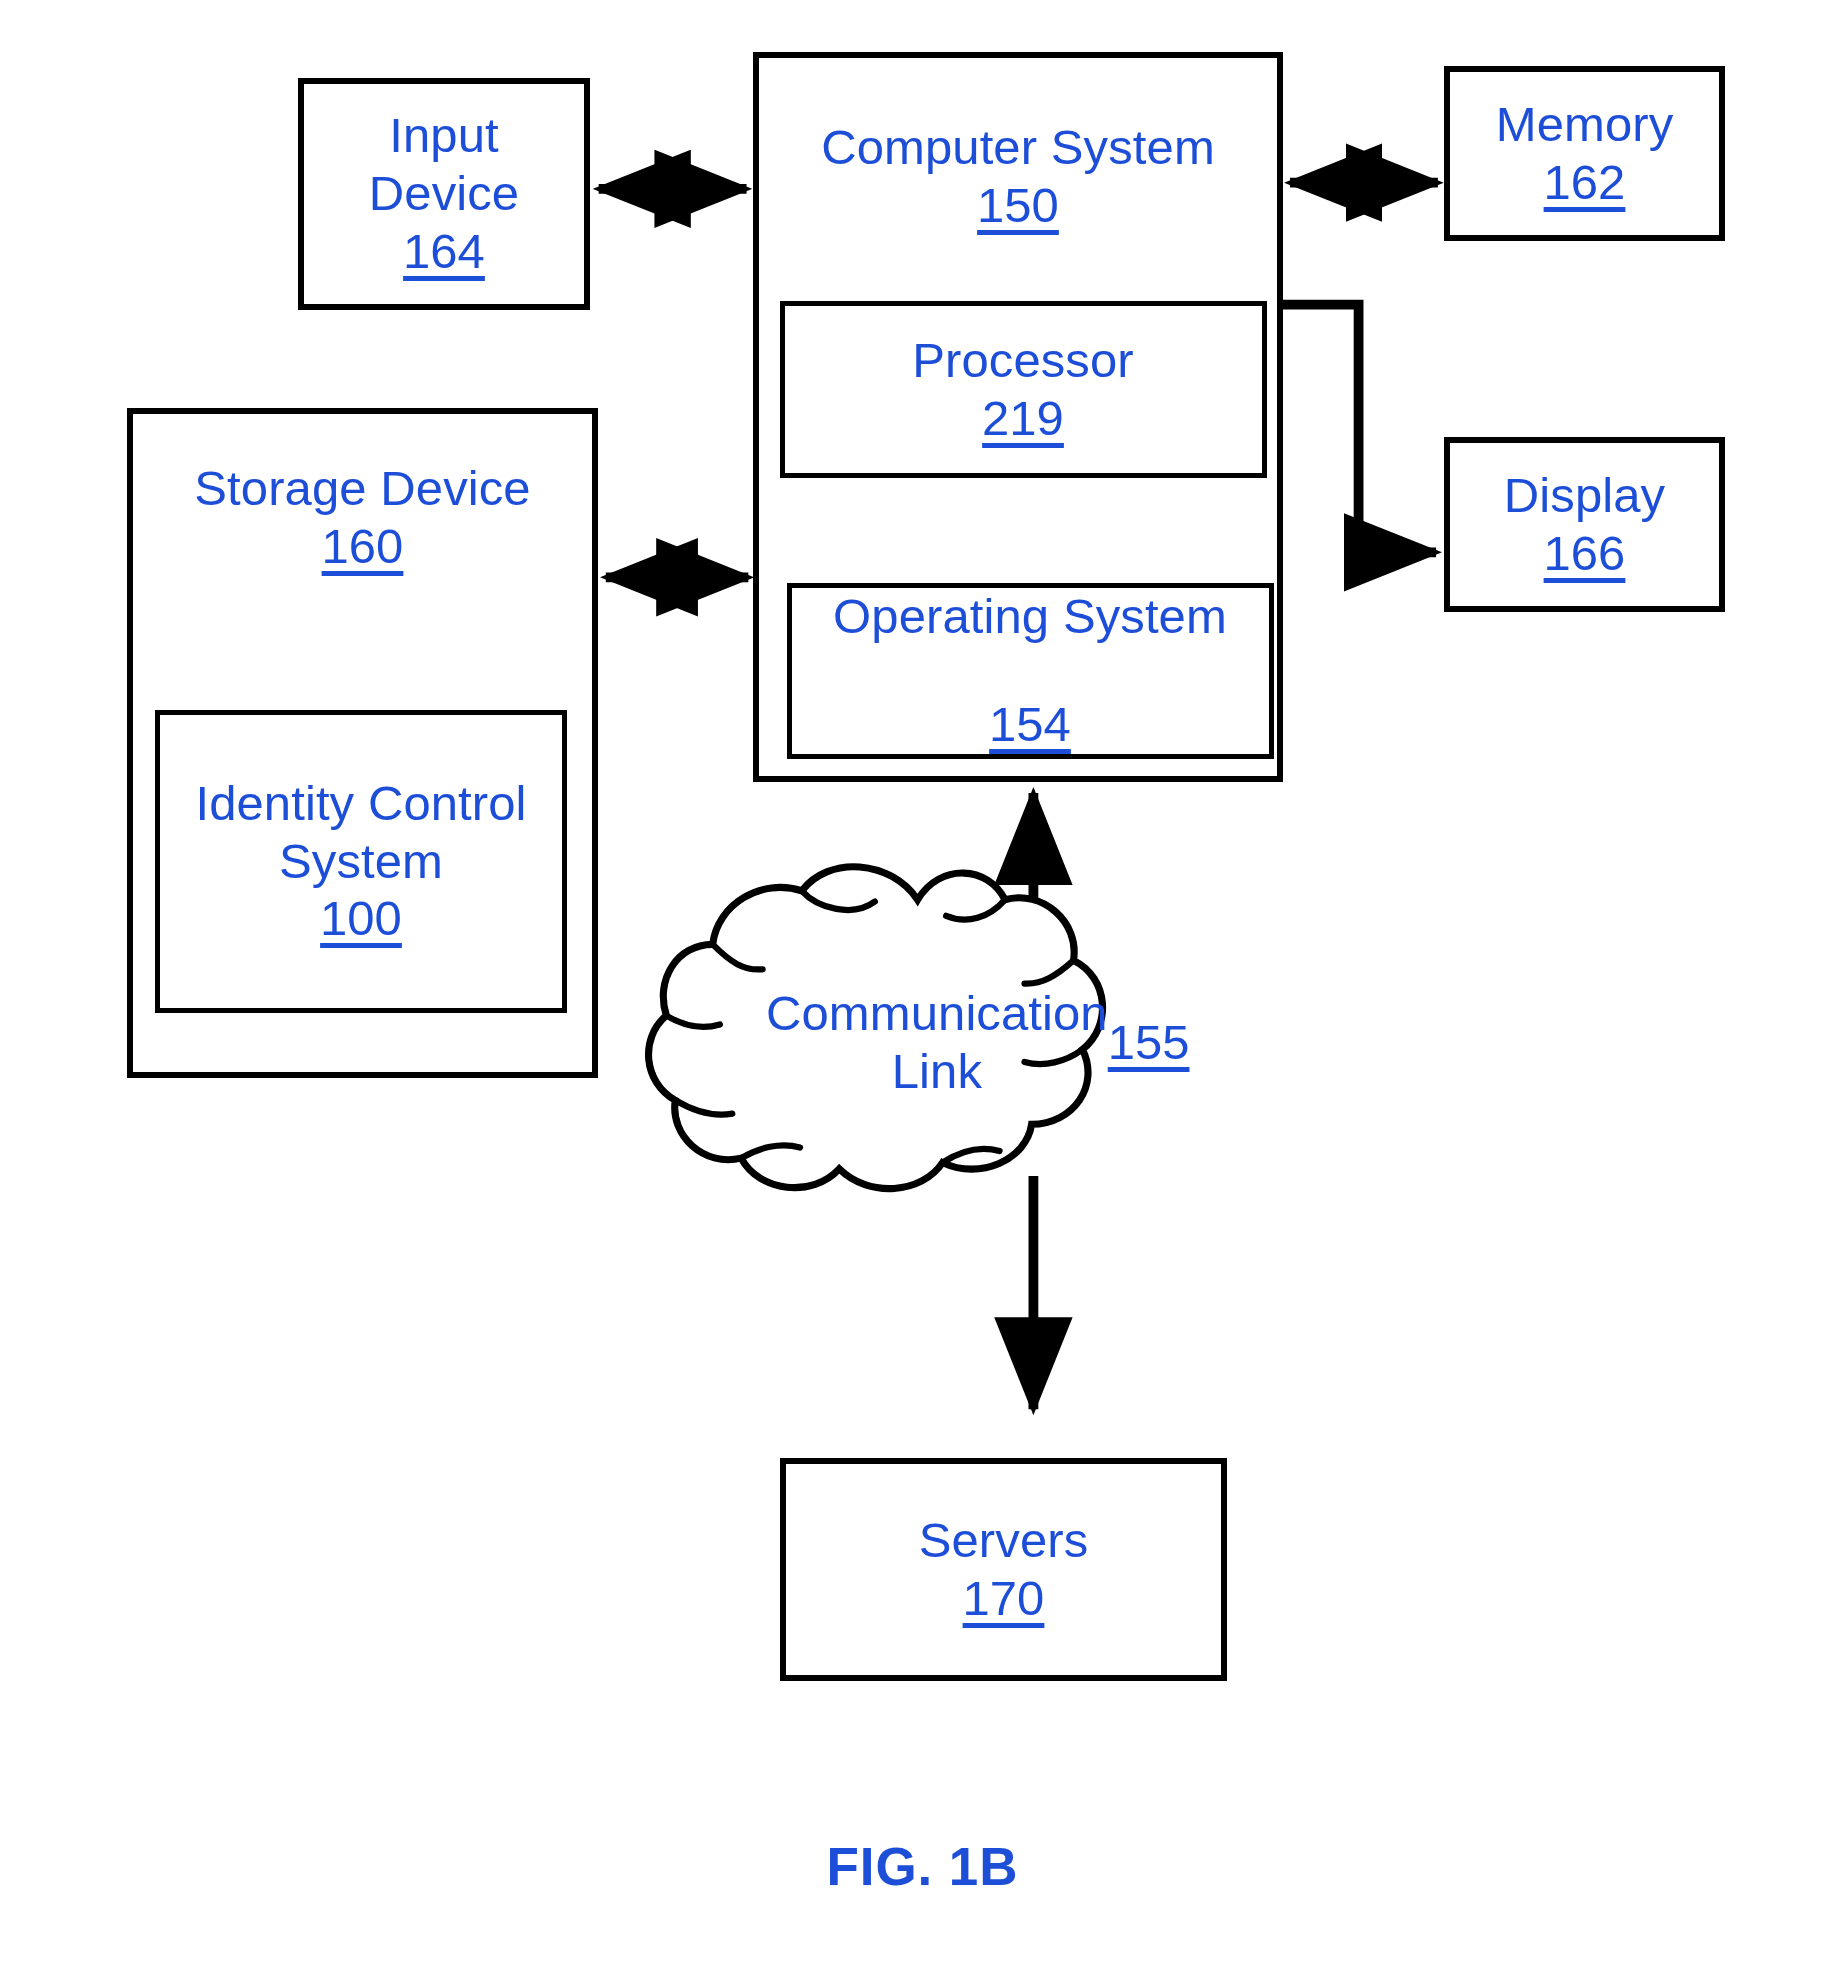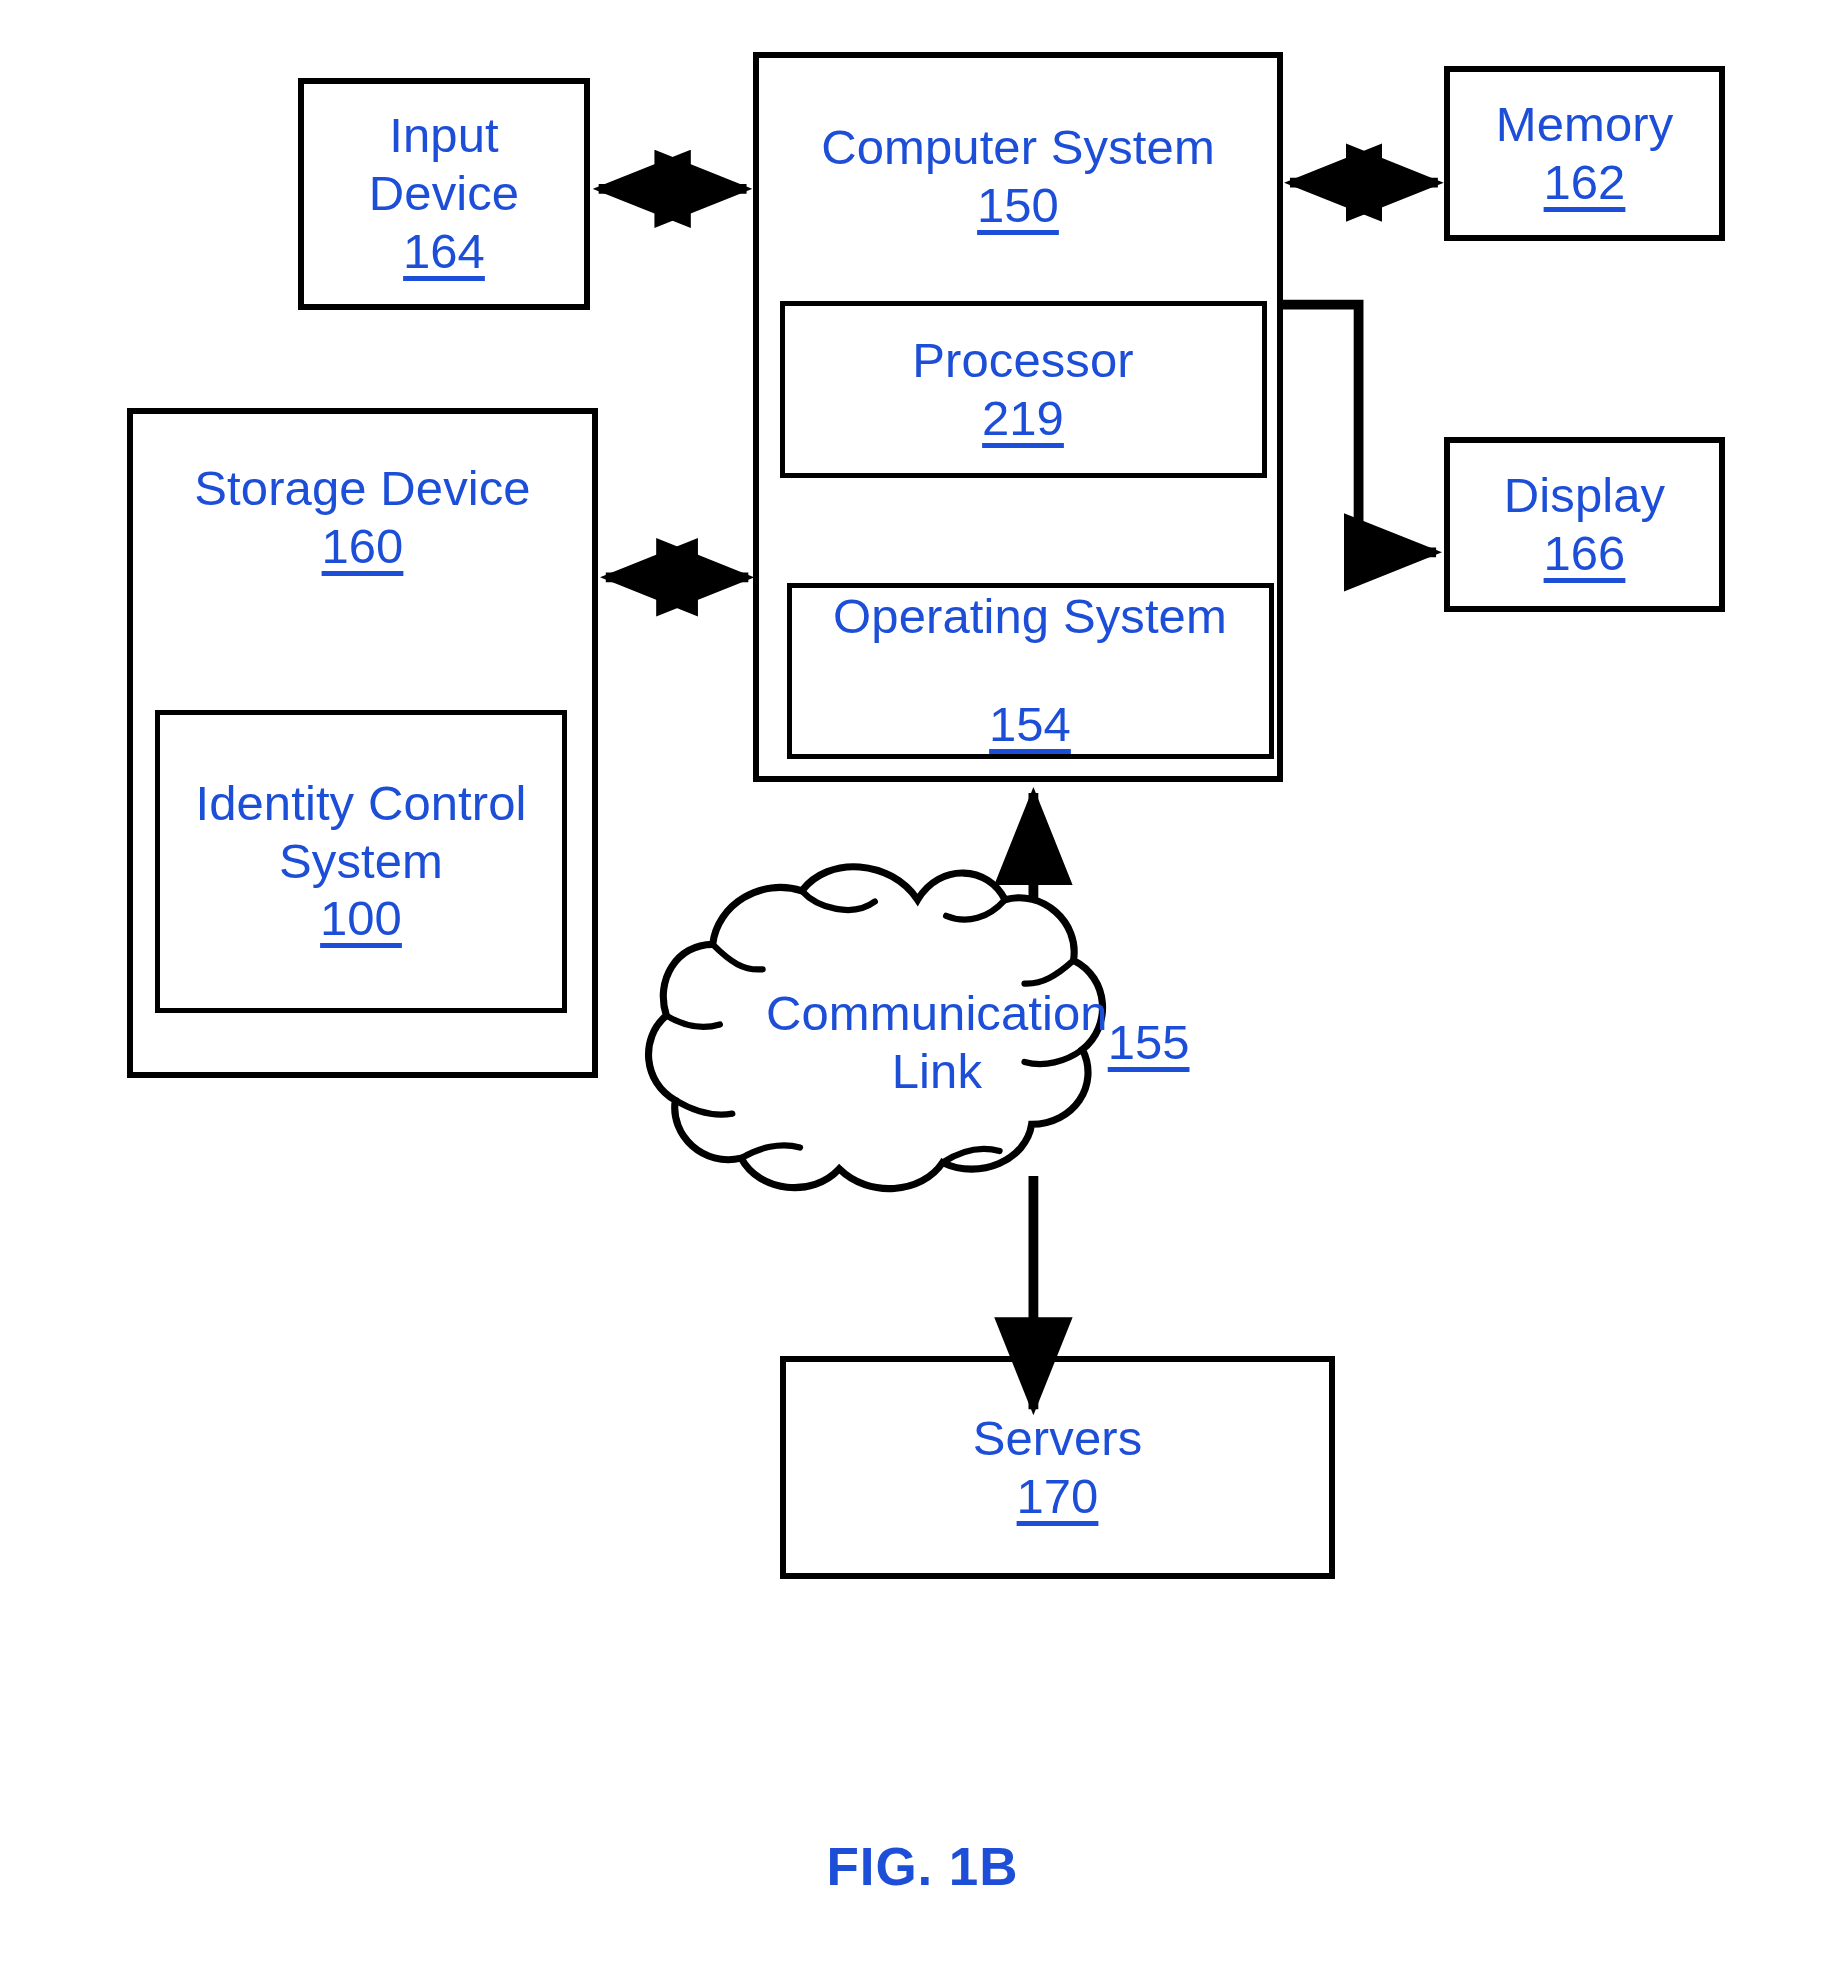--- a/index.html
+++ b/index.html
@@ -69,21 +69,21 @@
 
   
   #node-input-device   { left: 298px;  top: 78px;   width: 292px;  height: 232px;  justify-content: center; }
   #node-computer-system{ left: 753px;  top: 52px;   width: 530px;  height: 730px;  justify-content: flex-start; padding-top: 61px; }
   #node-memory         { left: 1444px; top: 66px;   width: 281px;  height: 175px;  justify-content: center; }
   #node-display        { left: 1444px; top: 437px;  width: 281px;  height: 175px;  justify-content: center; }
   #node-storage-device { left: 127px;  top: 408px;  width: 471px;  height: 670px;  justify-content: flex-start; padding-top: 46px; }
   #node-identity-control-system { left: 22px; top: 296px; width: 412px; height: 303px; justify-content: center; }
   #node-processor      { left: 20.5px;   top: 243px;  width: 487px;  height: 177px;  justify-content: center; }
   #node-operating-system{ left: 20.5px;  top: 525px;  width: 487px;  height: 176px;  justify-content: space-between; margin-left: 7px; }
-  #node-servers        { left: 780px;  top: 1356px; width: 555px;  height: 223px;  justify-content: center; }
+  #node-servers        { left: 780px;  top: 1458px; width: 447px;  height: 223px;  justify-content: center; }
   #fig-caption         { left: 0;      top: 1836px; }
 </style>
 </head>
 <body>
 
 <div id="figure">
 
   <svg class="svg-layer" viewBox="0 0 2071 2227">
     <defs>
       <marker id="ah" markerWidth="10" markerHeight="10" refX="9.4" refY="4" orient="auto" markerUnits="strokeWidth">

